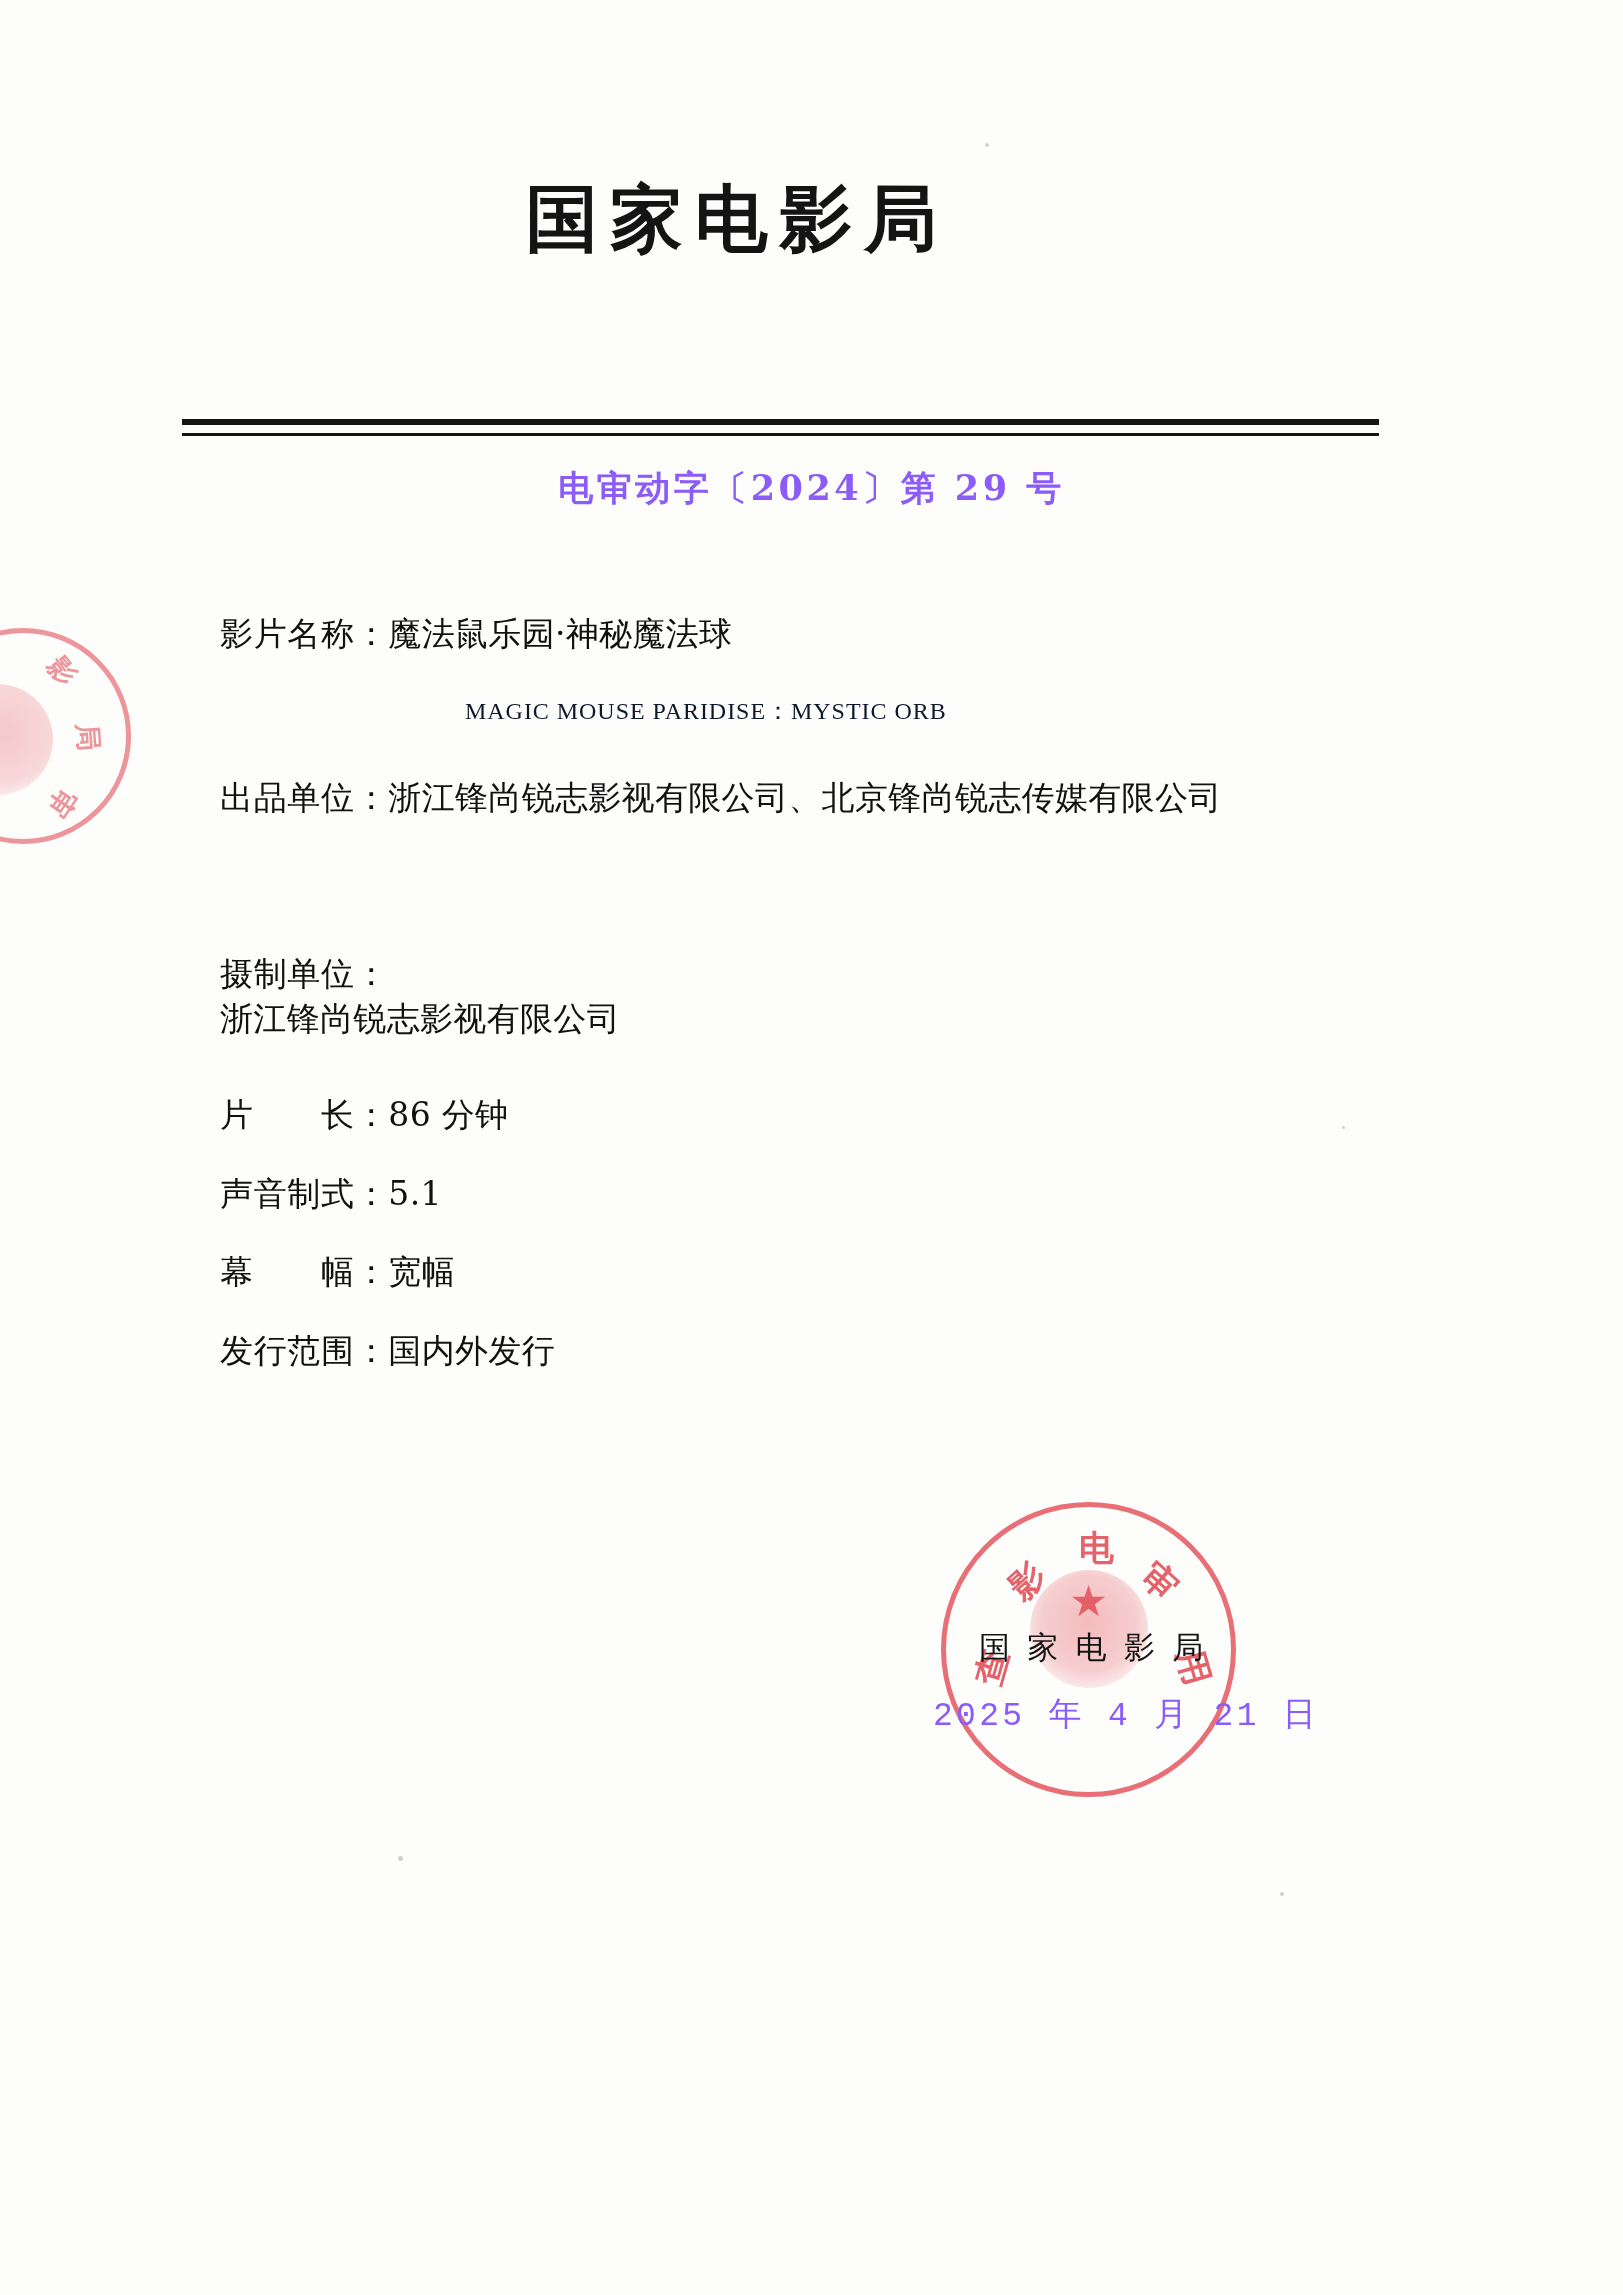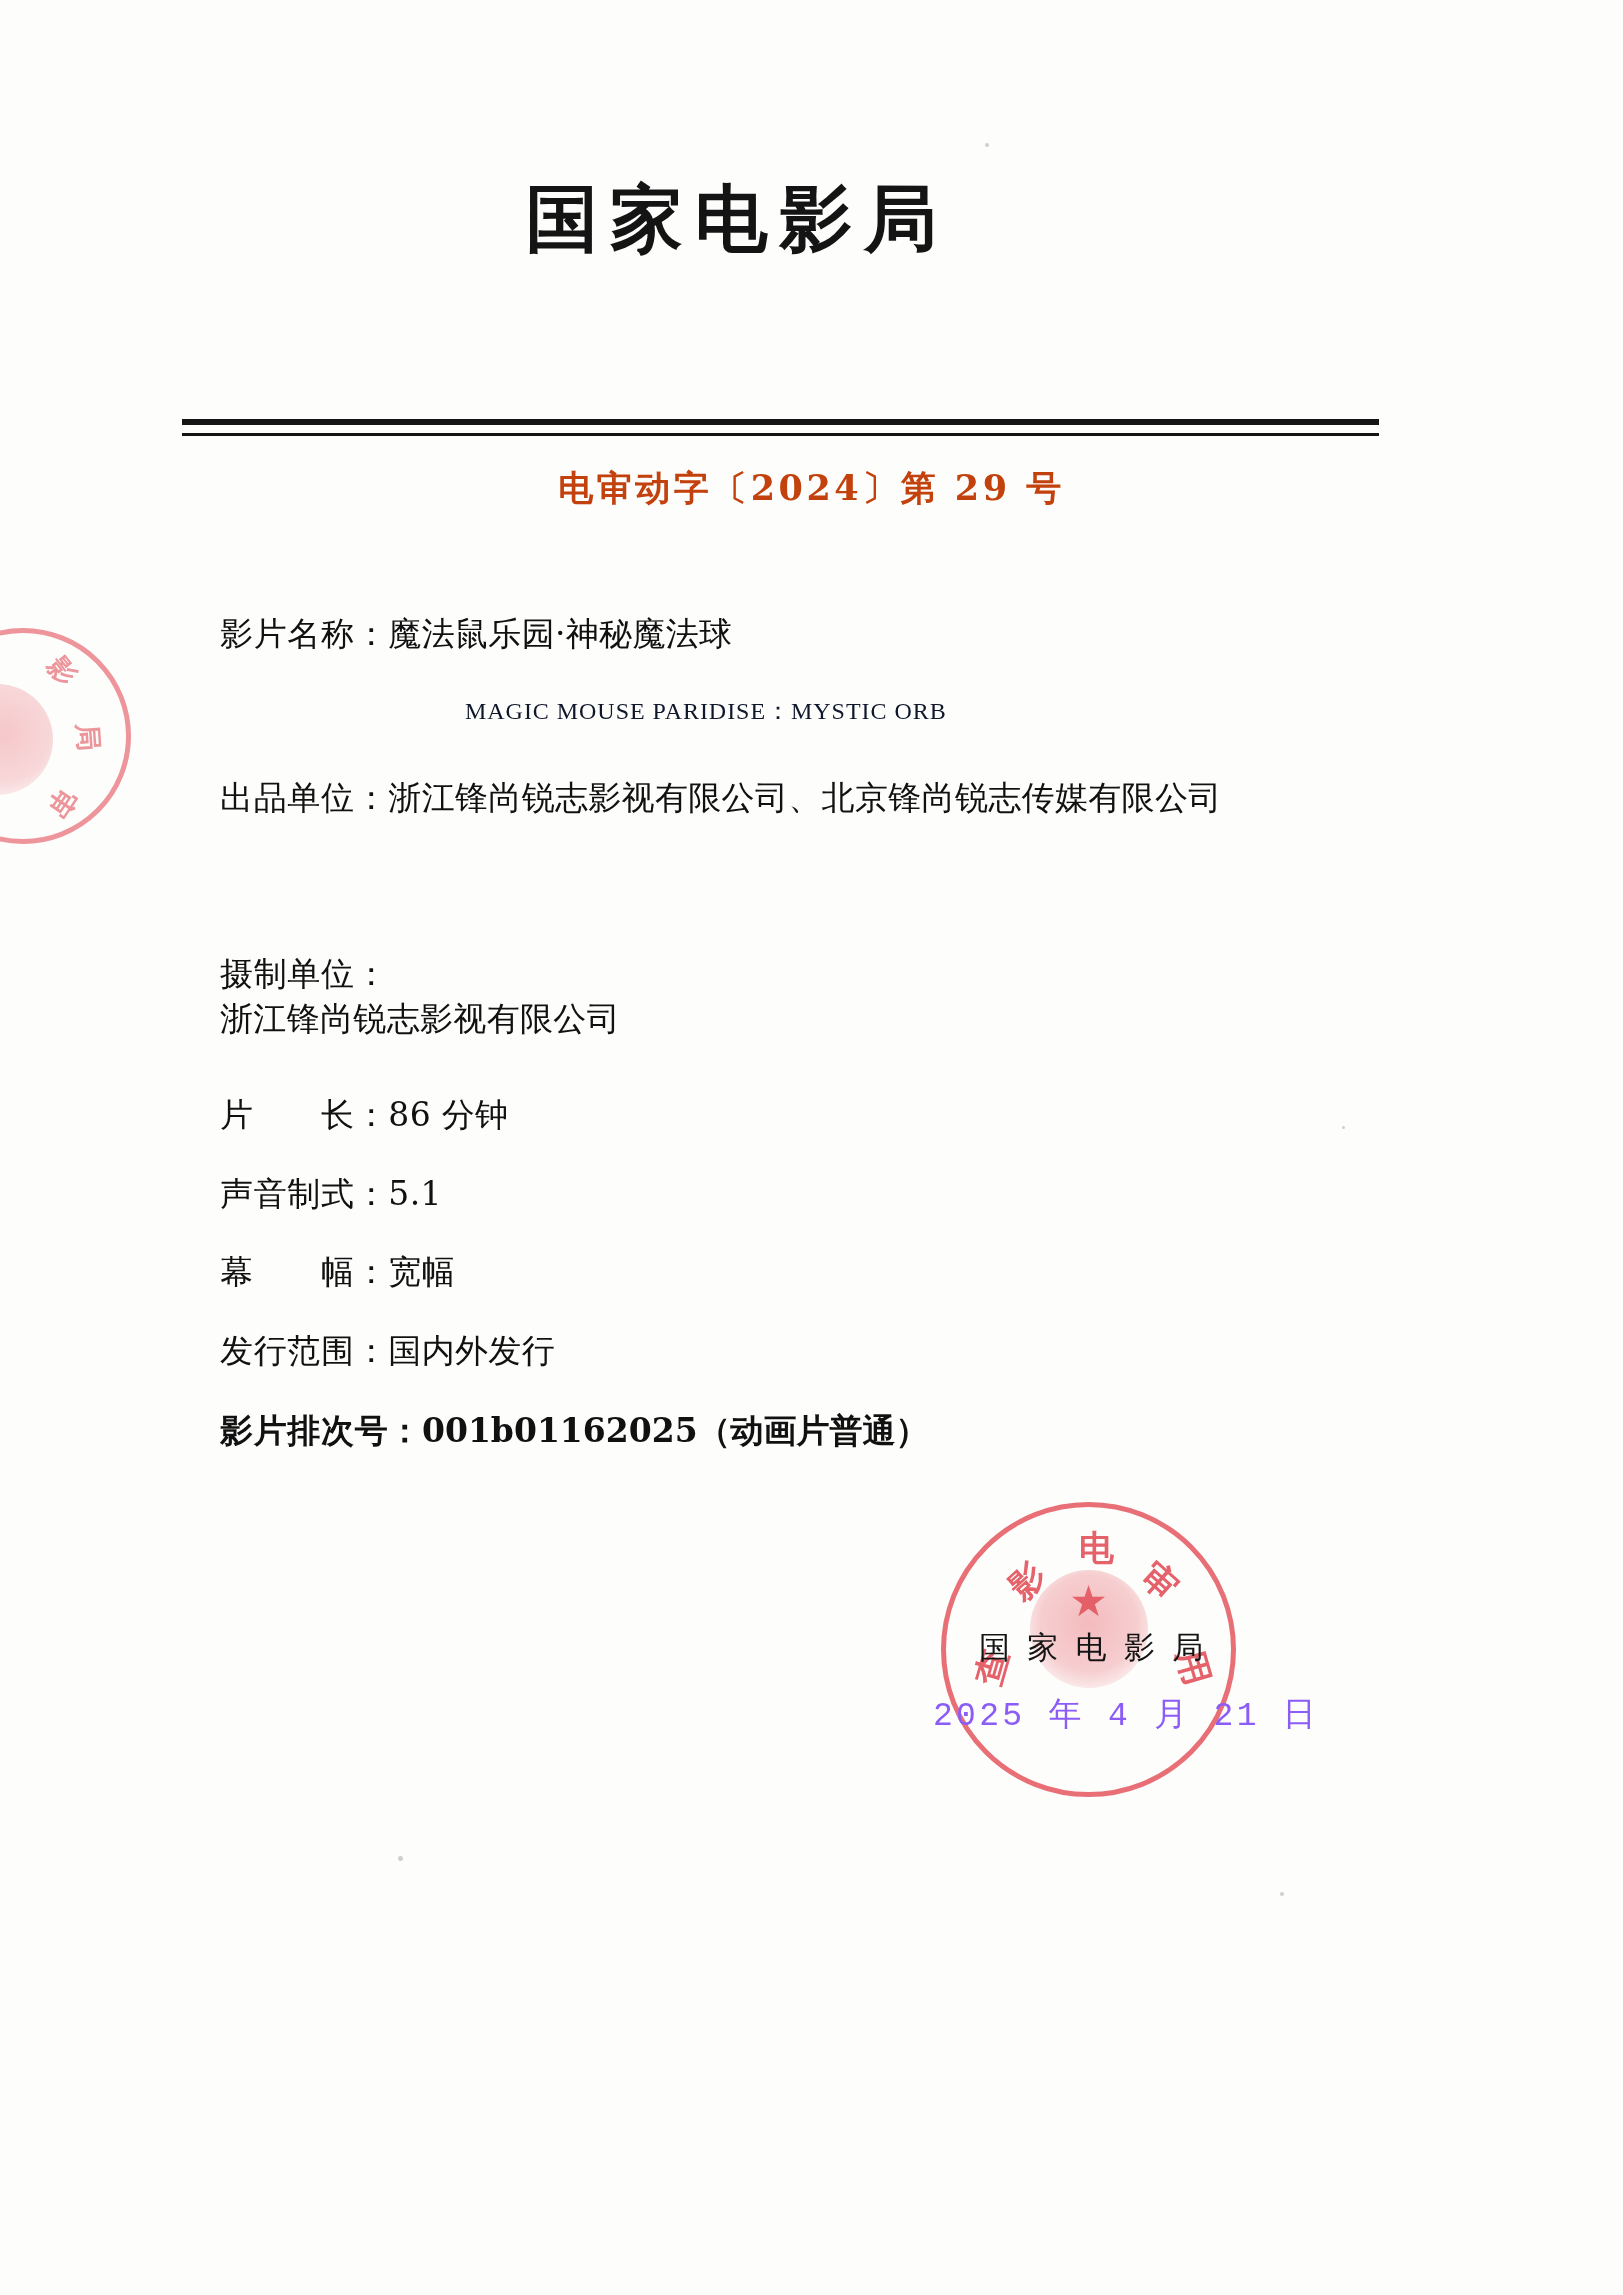--- a/index.html
+++ b/index.html
@@ -57,21 +57,21 @@
   }
   #doc-number {
     position: absolute;
     left: 0;
     top: 465px;
     width: 1623px;
     text-align: center;
     font-family: "DejaVu Serif", serif;
     font-size: 35px;
     font-weight: bold;
-    color: #c2410c;
+    color: #8b5cf6;
     letter-spacing: 0.10em;
   }
 
   
   .field {
     position: absolute;
     display: flex;
     align-items: baseline;
     font-family: "DejaVu Serif", serif;
     color: #111111;
@@ -279,24 +279,20 @@
   <div class="field" id="row-screen">
     <span class="flabel">幕　　幅：</span>
     <span class="fvalue">宽幅</span>
   </div>
 
   <div class="field" id="row-dist">
     <span class="flabel">发行范围：</span>
     <span class="fvalue">国内外发行</span>
   </div>
 
-  <div class="field" id="row-serial">
-    <span class="flabel strong">影片排次号：</span>
-    <span class="fvalue strong">001b01162025（动画片普通）</span>
-  </div>
 
   <div class="seal" id="seal-main">
     <div class="seal-emblem"></div>
     <div class="inner-star">★</div>
     <span class="arc-char ac1">电</span>
     <span class="arc-char ac2">影</span>
     <span class="arc-char ac3">审</span>
     <span class="arc-char ac4">查</span>
     <span class="arc-char ac5">用</span>
   </div>

